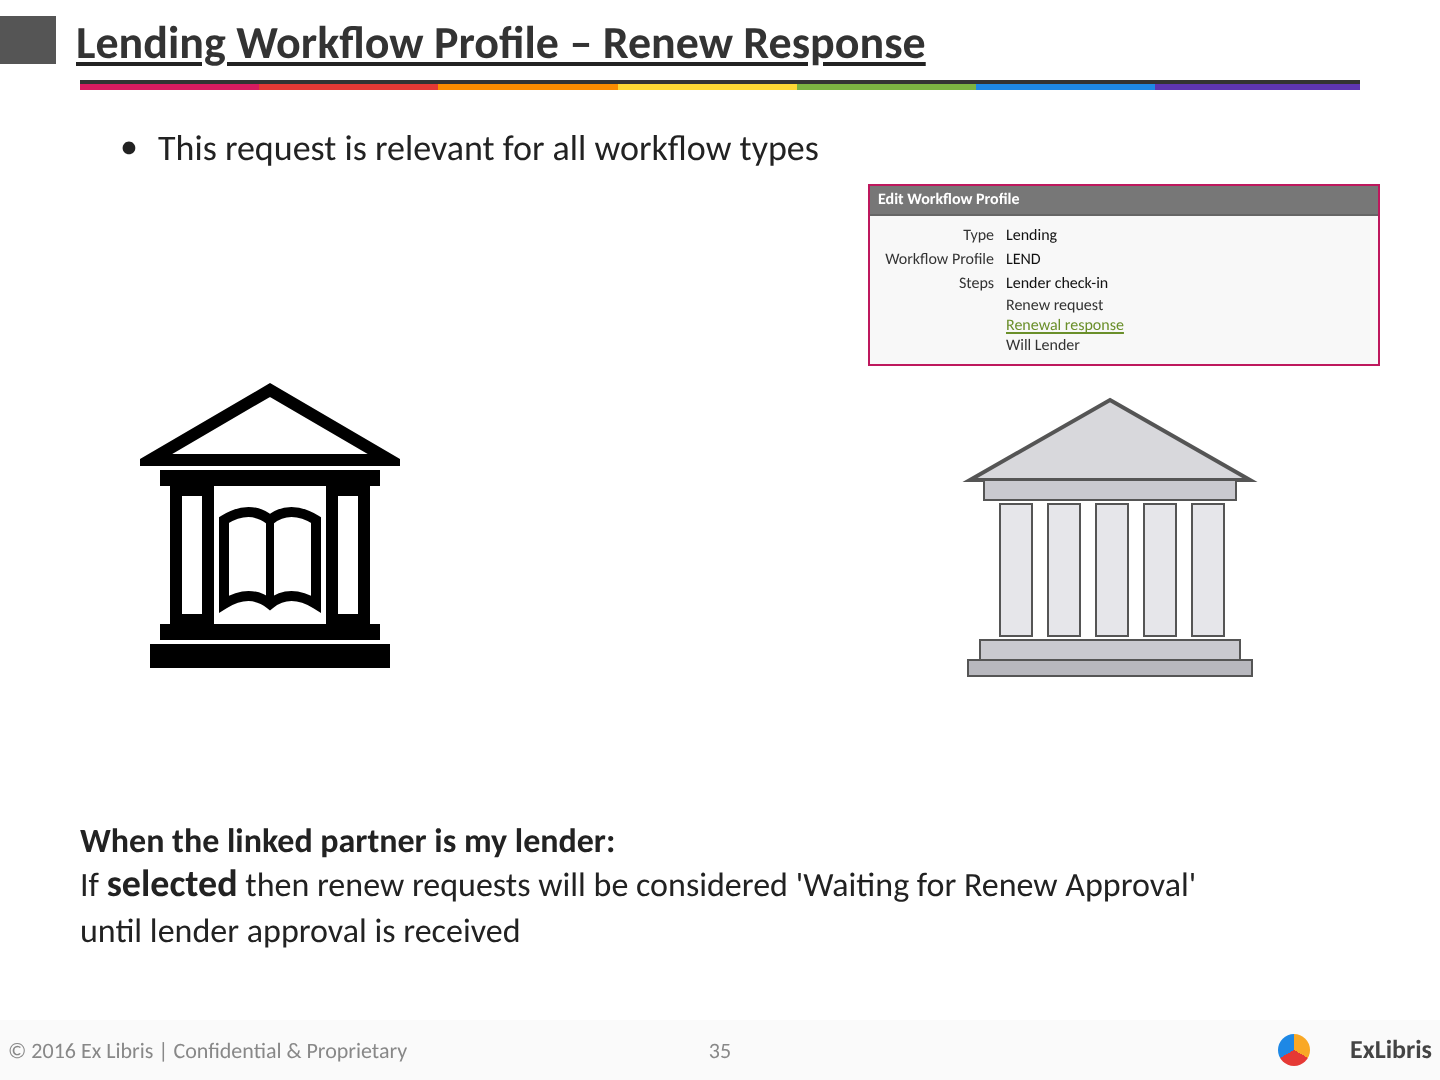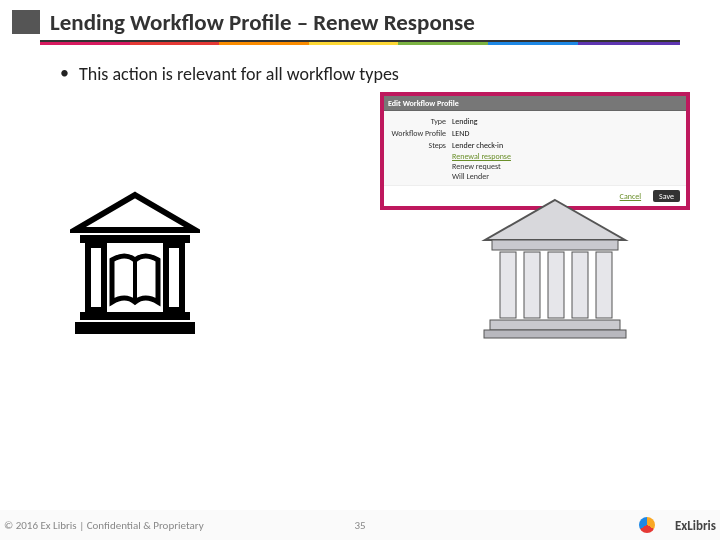--- a/index.html
+++ b/index.html
@@ -1,32 +1,32 @@
 <!DOCTYPE html>
 <html><head>
 <meta charset="utf-8">
 <style>
   * { box-sizing: border-box; margin: 0; padding: 0; }
   html, body { width: 720px; height: 540px; font-family: Calibri, Arial, sans-serif; background: #fff; color: #222; overflow: hidden; }
   .slide { position: relative; width: 720px; height: 540px; }
 
   
-  .titlebar { display: flex; align-items: center; padding: 8px 0 2px 12px; }
+  .titlebar { display: flex; align-items: flex-start; padding: 8px 0 2px 0; text-decoration: underline; }
   .title-square { width: 28px; height: 24px; background: #555; margin-right: 10px; margin-left: 0; }
   .title-text { font-size: 23px; font-weight: 700; color: #333; }
   .title-underline { height: 2px; background: #333; margin: 2px 40px 0 40px; }
   .rainbow { height: 3px; margin: 0 40px 0 40px; background: linear-gradient(to right,#d81b60 0 14%,#e53935 14% 28%,#fb8c00 28% 42%,#fdd835 42% 56%,#7cb342 56% 70%,#1e88e5 70% 84%,#5e35b1 84% 100%); }
 
   
   .body { padding: 12px 40px 0 60px; }
   .bullet-row { display: flex; align-items: flex-start; gap: 10px; font-size: 18px; margin-top: 6px; }
   .bullet-dot { font-size: 18px; line-height: 1.2; }
 
   
-  .profile-shot { position: absolute; right: 30px; top: 92px; width: 310px; border: 4px solid #be185d; font-size: 8px; background: #fff; }
+  .profile-shot { position: absolute; right: 30px; top: 92px; width: 256px; border: 1px solid #be185d; font-size: 8px; background: #fff; }
   .ps-header { background: #777; color: #fff; padding: 2px 4px; font-weight: 600; border-bottom: 1px solid #666; }
   .ps-body { padding: 4px 6px; background: #f8f8f8; }
   .ps-row { display: flex; gap: 6px; padding: 1px 0; }
   .ps-label { width: 56px; text-align: right; color: #333; }
   .ps-val { color: #111; }
   .ps-steps { margin-left: 62px; }
   .ps-step { color: #333; line-height: 1.25; }
   .ps-step.sel { color: #6a8f2a; text-decoration: underline; }
   .ps-foot { display: flex; justify-content: flex-end; gap: 6px; padding: 4px 6px; background: #fff; border-top: 1px solid #eee; }
   .ps-btn { font-size: 8px; padding: 1px 6px; border-radius: 2px; }
@@ -63,48 +63,44 @@
   <div class="titlebar">
     <div class="title-square"></div>
     <div class="title-text">Lending Workflow Profile – Renew Response</div>
   </div>
   <div class="title-underline"></div>
   <div class="rainbow"></div>
 
   <div class="body">
     <div class="bullet-row">
       <span class="bullet-dot">•</span>
-      <span>This action is relevant for all workflow types</span>
+      <span>This request is relevant for all workflow types</span>
     </div>
   </div>
 
   <div class="profile-shot">
     <div class="ps-header">Edit Workflow Profile</div>
     <div class="ps-body">
       <div class="ps-row">
         <div class="ps-label">Type</div>
         <div class="ps-val">Lending</div>
       </div>
       <div class="ps-row">
         <div class="ps-label">Workflow Profile</div>
         <div class="ps-val">LEND</div>
       </div>
       <div class="ps-row">
         <div class="ps-label">Steps</div>
         <div class="ps-val">Lender check-in</div>
       </div>
       <div class="ps-steps">
+        <div class="ps-step">Renew request</div>
         <div class="ps-step sel">Renewal response</div>
-        <div class="ps-step">Renew request</div>
         <div class="ps-step">Will Lender</div>
       </div>
-    </div>
-    <div class="ps-foot">
-      <span class="ps-btn ps-cancel">Cancel</span>
-      <span class="ps-btn ps-save">Save</span>
     </div>
   </div>
 
   <div class="illus">
     <div class="borrower-icon">
       <svg width="130" height="150" viewBox="0 0 130 150">
         <polygon points="65,5 125,40 5,40" fill="#fff" stroke="#000" stroke-width="6"></polygon>
         <rect x="10" y="45" width="110" height="8" fill="#000"></rect>
         <rect x="18" y="55" width="16" height="65" fill="#fff" stroke="#000" stroke-width="6"></rect>
         <rect x="96" y="55" width="16" height="65" fill="#fff" stroke="#000" stroke-width="6"></rect>
@@ -124,20 +120,27 @@
           <rect x="68" y="62" width="16" height="66" fill="#e6e6ea"></rect>
           <rect x="92" y="62" width="16" height="66" fill="#e6e6ea"></rect>
           <rect x="116" y="62" width="16" height="66" fill="#e6e6ea"></rect>
         </g>
         <rect x="10" y="130" width="130" height="10" fill="#c9c9cf" stroke="#555"></rect>
         <rect x="4" y="140" width="142" height="8" fill="#b8b8be" stroke="#555"></rect>
       </svg>
     </div>
   </div>
 
+  <div class="explain">
+    <div class="l1">When the linked partner is my lender:</div>
+    <div class="l2">
+      <span>If </span><span class="sel">selected</span><span class="quoted"> then renew requests will be considered 'Waiting for Renew Approval'</span>
+    </div>
+    <div class="l3">until lender approval is received</div>
+  </div>
 
   <div class="footer">
     <span>© 2016 Ex Libris | Confidential &amp; Proprietary</span>
     <div class="logo">
       <div class="logo-mark"></div>
       <span>ExLibris</span>
     </div>
   </div>
   <div class="slide-num">35</div>
 

